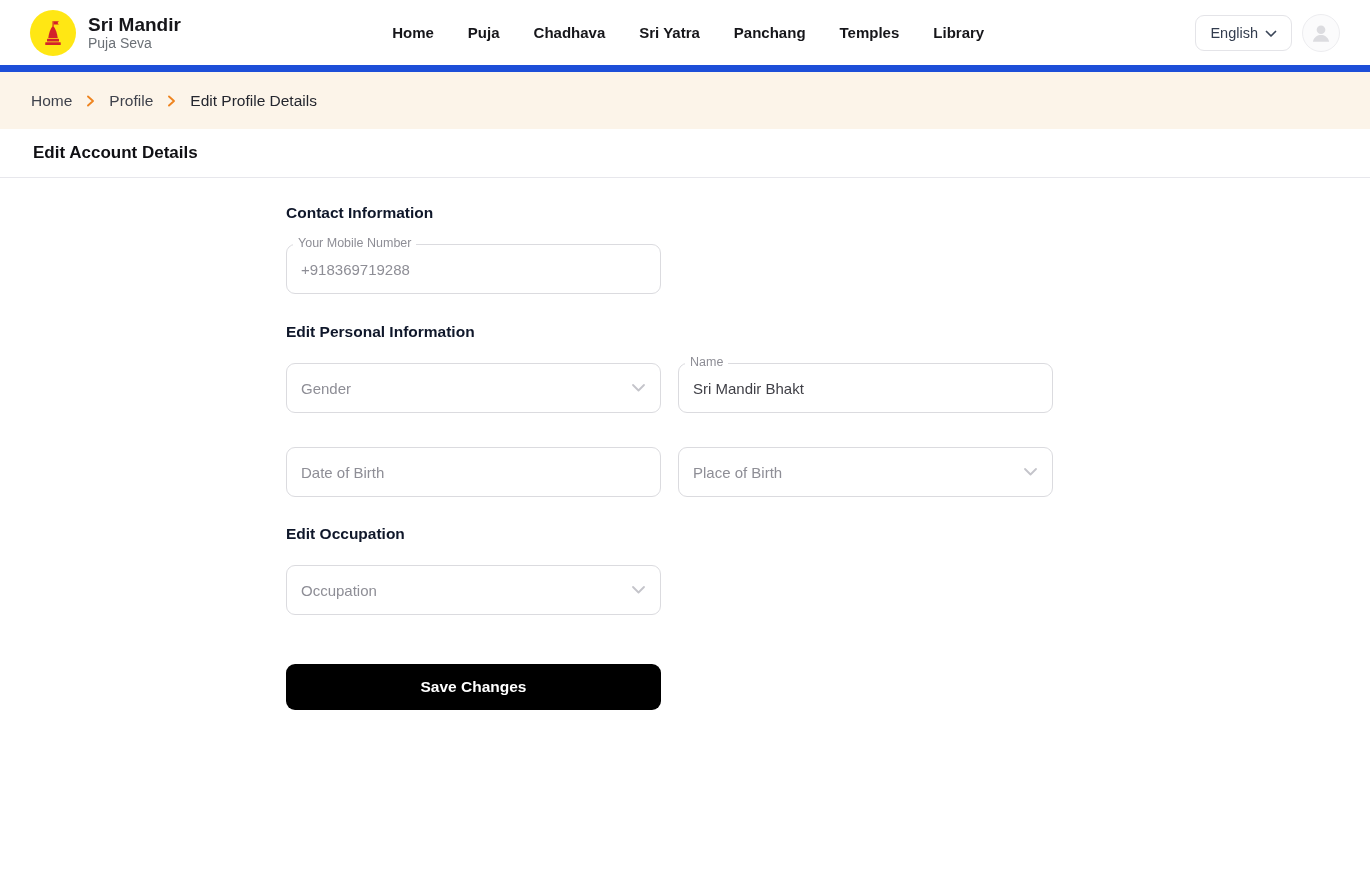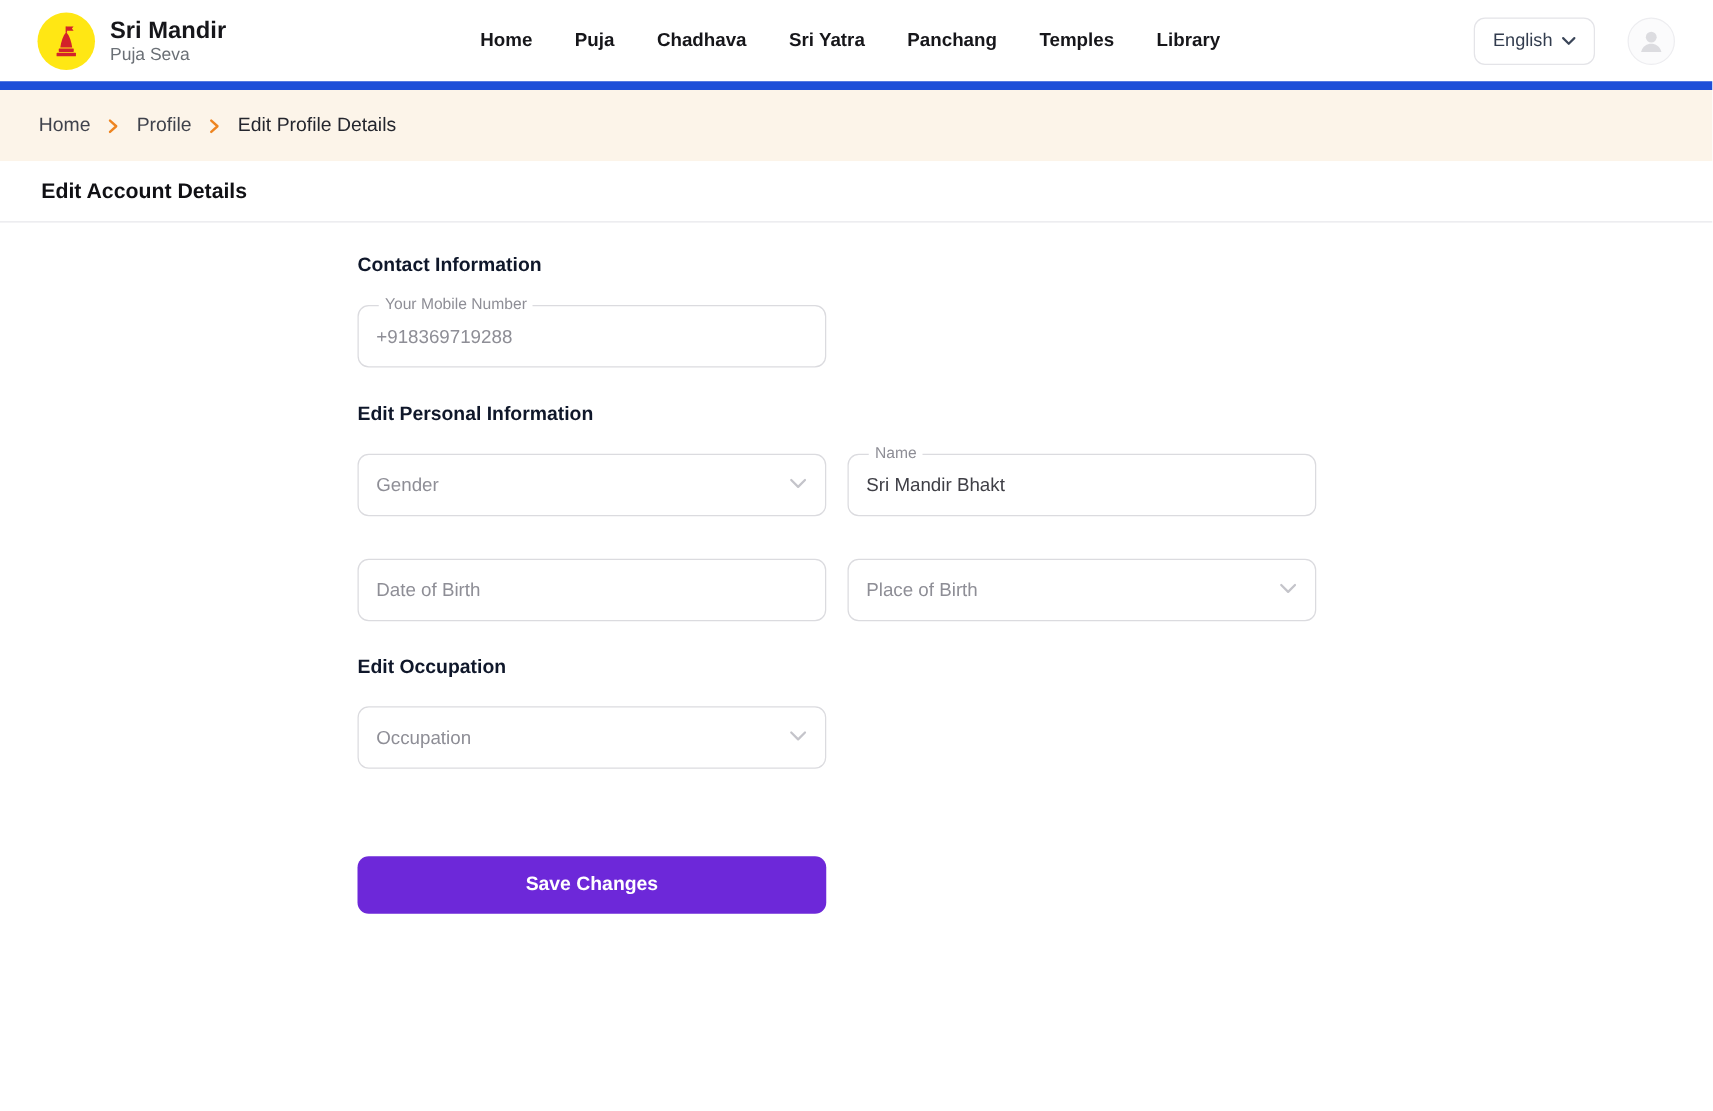--- a/index.html
+++ b/index.html
@@ -9,21 +9,21 @@
   
   .topnav { height:72px; background:#fff; display:flex; align-items:center;
     padding:0 30px; border-bottom:7px solid #1d4ed8; }
   .brand { display:flex; align-items:center; gap:12px; cursor:pointer; }
   .logo-circle { width:46px; height:46px; border-radius:50%; background:#ffe714;
     display:flex; align-items:center; justify-content:center; }
   .brand-text .title { font-size:19px; font-weight:bold; color:#16161a; line-height:1.15; }
   .brand-text .subtitle { font-size:14px; color:#6b7076; }
   .nav-links { display:flex; gap:34px; margin:0 auto; }
   .nav-link { font-size:15px; font-weight:bold; color:#16161a; cursor:pointer; white-space:nowrap; }
-  .header-right { display:flex; gap:26px; }
+  .header-right { display:flex; align-items:center; gap:10px; }
   .lang-btn { display:flex; align-items:center; gap:7px; border:1px solid #e4e4e8;
     border-radius:9px; background:#fff; padding:9px 14px; font-size:14.5px;
     color:#323c4e; cursor:pointer; font-family:inherit; }
   .avatar { width:38px; height:38px; border-radius:50%; background:#fbfbfc;
     border:1px solid #ededf0; display:flex; align-items:center; justify-content:center;
     cursor:pointer; }
 
   
   .breadcrumb-bar { height:57px; background:#fcf4e9; display:flex; align-items:center;
     padding:0 31px; gap:14px; }
@@ -36,35 +36,35 @@
     padding:0 33px; border-bottom:1px solid #e7e7ec; }
   .page-title { font-size:17px; font-weight:bold; color:#101014; }
 
   
   .main { padding:26px 0 0 286px; }
   .form-col { width:767px; }
   .section-heading { font-size:15.5px; font-weight:bold; color:#0f172a; margin-bottom:22px; }
   .row2 { display:flex; gap:17px; }
   .field { position:relative; width:375px; height:50px; border:1px solid #dbdbdf;
     border-radius:9px; background:#fff; display:flex; align-items:center; }
-  .float-label { position:absolute; top:-9px; left:16px; background:#fff; padding:0 5px;
+  .float-label { position:absolute; top:-9px; left:6px; background:#fff; padding:0 5px;
     font-size:12.5px; color:#8e8e96; pointer-events:none; }
   .field input { border:none; outline:none; background:transparent; width:100%;
     height:100%; padding:0 14px; font-size:15px; font-family:inherit; color:#3f3f46; }
   .field input::placeholder { color:#8e8e96; opacity:1; }
   .field input.muted-value { color:#8e8e96; }
   .select-box { cursor:pointer; justify-content:space-between; padding:0 14px; }
   .select-text { font-size:15px; color:#8e8e96; }
   .chev { flex:0 0 auto; }
 
   .gap-after-field { margin-bottom:30px; }
   .gap-after-row1 { margin-bottom:34px; }
   .gap-after-row2 { margin-bottom:28px; }
 
-  .save-btn { margin-top:70px; width:375px; height:46px; background:#6d28d9; border:none;
+  .save-btn { margin-top:49px; width:375px; height:46px; background:#000000; border:none;
     border-radius:9px; color:#fff; font-size:15.5px; font-weight:bold; cursor:pointer;
     font-family:inherit; }
 </style>
 </head>
 <body>
 
 <header class="topnav">
   <div class="brand">
     <div class="logo-circle">
       <svg width="30" height="30" viewBox="0 0 24 24" fill="#d3222a">

